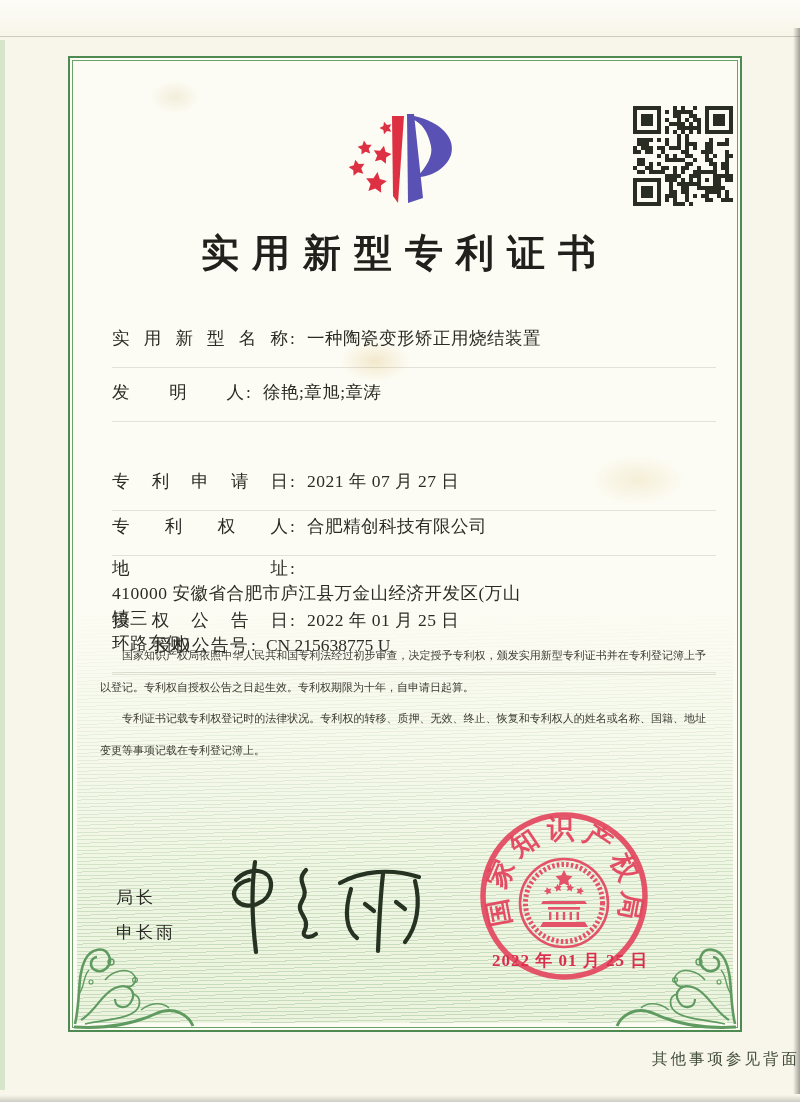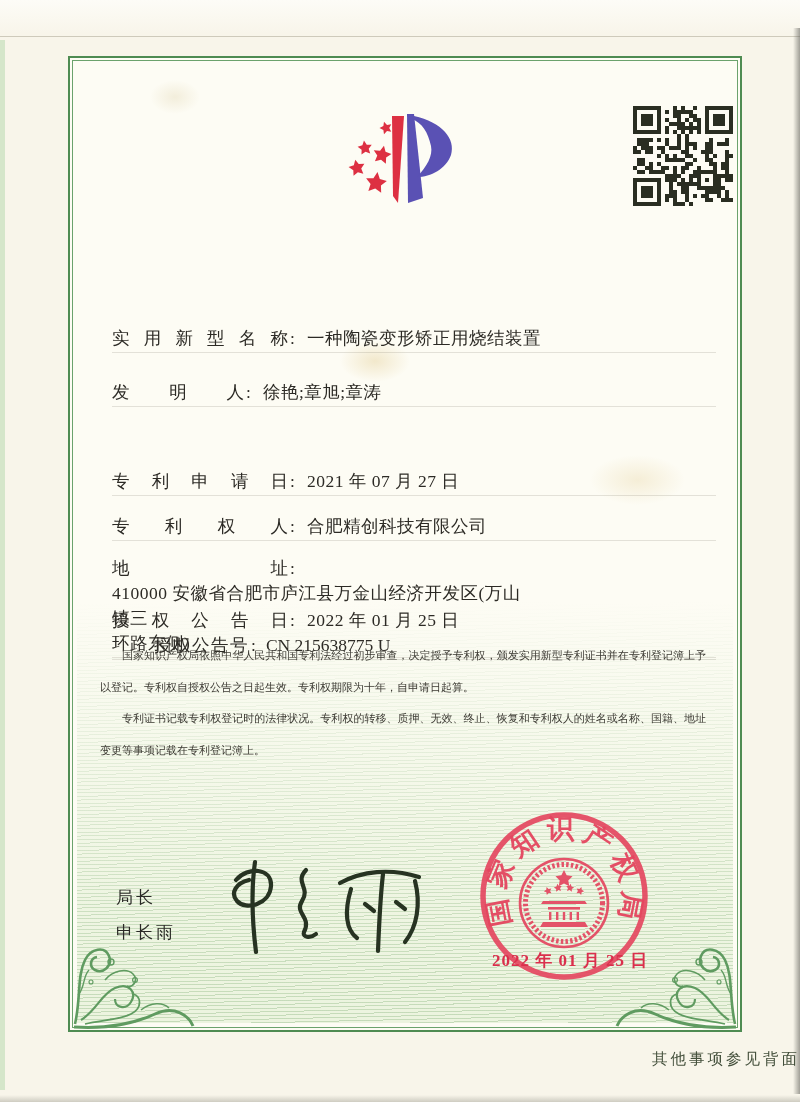--- a/index.html
+++ b/index.html
@@ -41,21 +41,21 @@
   .ornament{position:absolute;z-index:1;}
   .ornament svg{display:block;}
 
   
   .content{position:absolute;inset:0;z-index:2;}
   .cert-number{position:absolute;left:100px;top:99px;font-size:17.5px;letter-spacing:3px;color:#33312c;}
   .logo{position:absolute;left:330px;top:106px;width:140px;height:112px;}
   .qr{position:absolute;left:633px;top:106px;width:100px;height:100px;}
   .doc-title{position:absolute;left:73px;top:228px;width:664px;text-align:center;font-size:38px;font-weight:700;letter-spacing:13px;color:#21201c;}
 
-  .row{position:absolute;left:112px;width:604px;padding-bottom:1px;border-bottom:1px solid rgba(125,122,105,0.20);font-size:17.5px;line-height:25px;}
+  .row{position:absolute;left:112px;width:604px;padding-bottom:16px;border-bottom:1px solid rgba(125,122,105,0.20);font-size:17.5px;line-height:25px;}
   .row .lbl{display:inline-block;width:176px;text-align:justify;text-align-last:justify;vertical-align:top;color:#2c2a25;}
   .row.narrow .lbl{width:132px;}
   .row .colon{display:inline-block;margin:0 12px 0 2px;vertical-align:top;}
   .row .val{display:inline-block;max-width:420px;vertical-align:top;white-space:pre-line;letter-spacing:0.5px;color:#2c2a25;}
   .row .grant-no{display:inline-block;margin-left:42px;vertical-align:top;}
   .row .grant-no .glbl{letter-spacing:1.5px;}
   .row .grant-no .gcolon{margin:0 10px 0 2px;}
 
   .paras{position:absolute;left:100px;top:640px;width:606px;font-size:11px;line-height:31.5px;color:var(--kai_ink);text-align:justify;}
   .paras p{margin:0;text-indent:2em;}
@@ -458,20 +458,21 @@
             <rect x="20" y="96" width="4" height="4"></rect>
             <rect x="24" y="96" width="4" height="4"></rect>
             <rect x="40" y="96" width="4" height="4"></rect>
             <rect x="44" y="96" width="4" height="4"></rect>
             <rect x="48" y="96" width="4" height="4"></rect>
             <rect x="56" y="96" width="4" height="4"></rect>
           </g>
         </svg>
     </div>
 
+    <div class="doc-title">实用新型专利证书</div>
 
     <div class="row" style="top:326px">
       <span class="lbl">实用新型名称</span><span class="colon">:</span><span class="val">一种陶瓷变形矫正用烧结装置</span>
     </div>
     <div class="row narrow" style="top:380px">
       <span class="lbl">发明人</span><span class="colon">:</span><span class="val">徐艳;章旭;章涛</span>
     </div>
     <div class="row" style="top:469px">
       <span class="lbl">专利申请日</span><span class="colon">:</span><span class="val">2021 年 07 月 27 日</span>
     </div>

